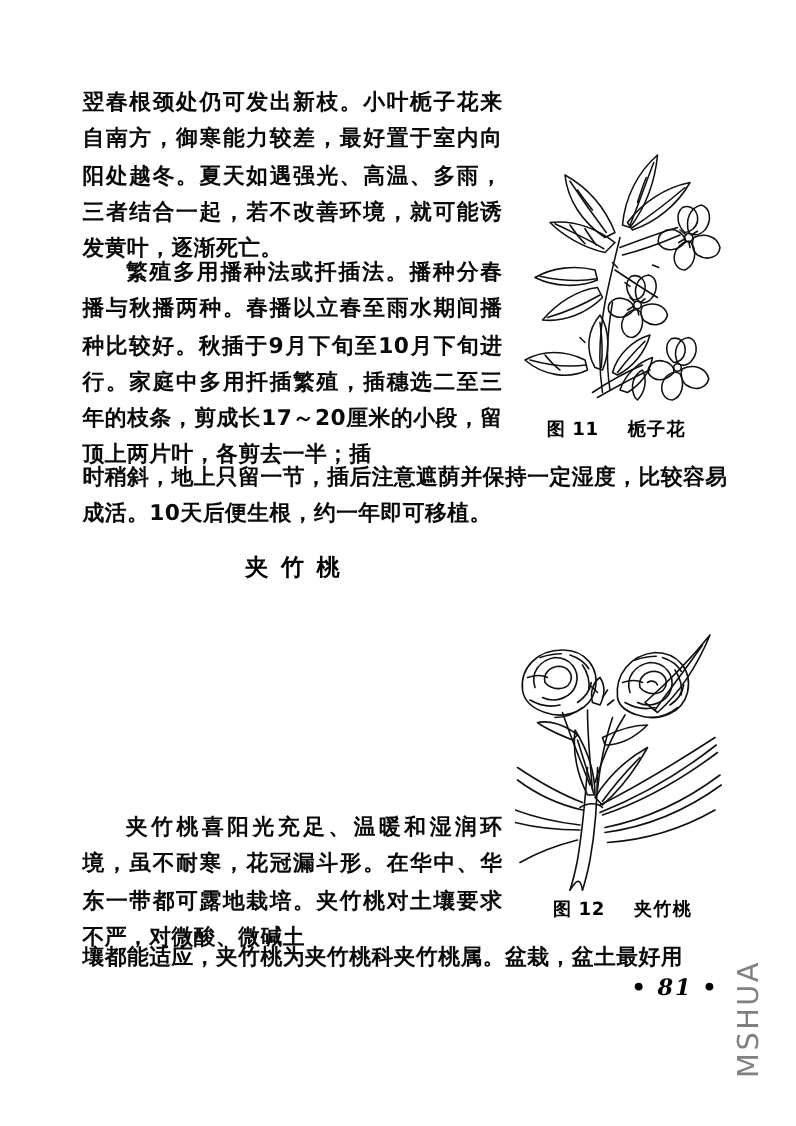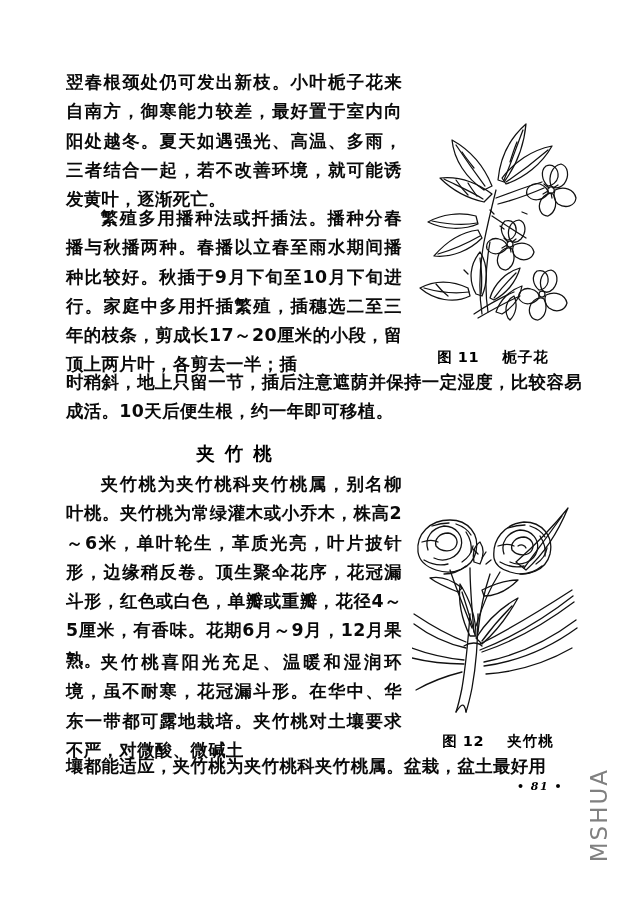--- a/index.html
+++ b/index.html
@@ -78,40 +78,40 @@
     position: absolute;
   }
   .figure .art {
     display: block;
   }
   .figcaption {
     font-size: 14.5px;
     font-weight: 700;
     text-align: center;
     letter-spacing: 1px;
-    margin-top: 16px;
+    margin-top: 2px;
     white-space: nowrap;
   }
   .figcaption .num { letter-spacing: 0.5px; }
   .figcaption .gap { display: inline-block; width: 11px; }
 
   #figure-gardenia { top: 82px; left: 404px; width: 178px; }
   #figure-oleander { top: 466px; left: 412px; width: 172px; }
 
   
   #page-number {
     position: absolute;
     top: 780px;
     left: 498px;
     width: 84px;
     text-align: center;
     font-family: "DejaVu Serif", "Liberation Serif", serif;
     font-style: italic;
     font-weight: 700;
-    font-size: 11px;
+    font-size: 18px;
     letter-spacing: 1.5px;
   }
 
   
   #watermark {
     position: absolute;
     top: 768px;
     left: 586px;
     font-family: "DejaVu Sans", "Liberation Sans", sans-serif;
     font-size: 23px;
@@ -224,23 +224,20 @@
       <span class="num">图 11</span>
       <span class="gap"></span>
       <span>栀子花</span>
     </div>
   </div>
 
   <div id="section-title">
     <span>夹竹桃</span>
   </div>
 
-  <div class="textcol col-narrow" id="para-oleander-a">
-    <p class="indent">夹竹桃为夹竹桃科夹竹桃属，别名柳叶桃。夹竹桃为常绿灌木或小乔木，株高2～6米，单叶轮生，革质光亮，叶片披针形，边缘稍反卷。顶生聚伞花序，花冠漏斗形，红色或白色，单瓣或重瓣，花径4～5厘米，有香味。花期6月～9月，12月果熟。</p>
-  </div>
 
   <div class="textcol col-narrow" id="para-oleander-b">
     <p class="indent">夹竹桃喜阳光充足、温暖和湿润环境，虽不耐寒，花冠漏斗形。在华中、华东一带都可露地栽培。夹竹桃对土壤要求不严，对微酸、微碱土</p>
   </div>
 
   <div class="textcol col-wide" id="para-oleander-tail">
     <p>壤都能适应，夹竹桃为夹竹桃科夹竹桃属。盆栽，盆土最好用</p>
   </div>
 
   <div class="figure" id="figure-oleander">

